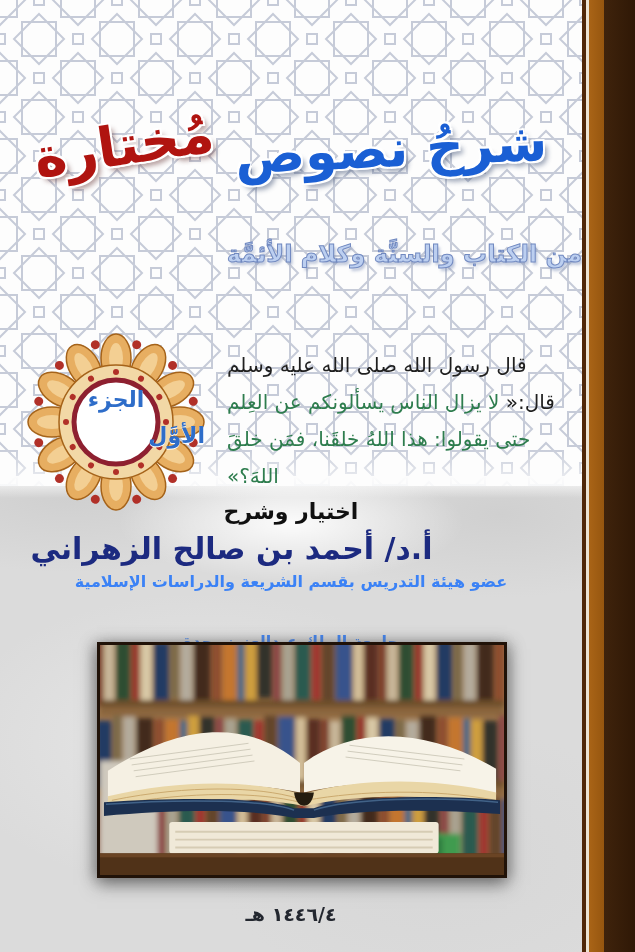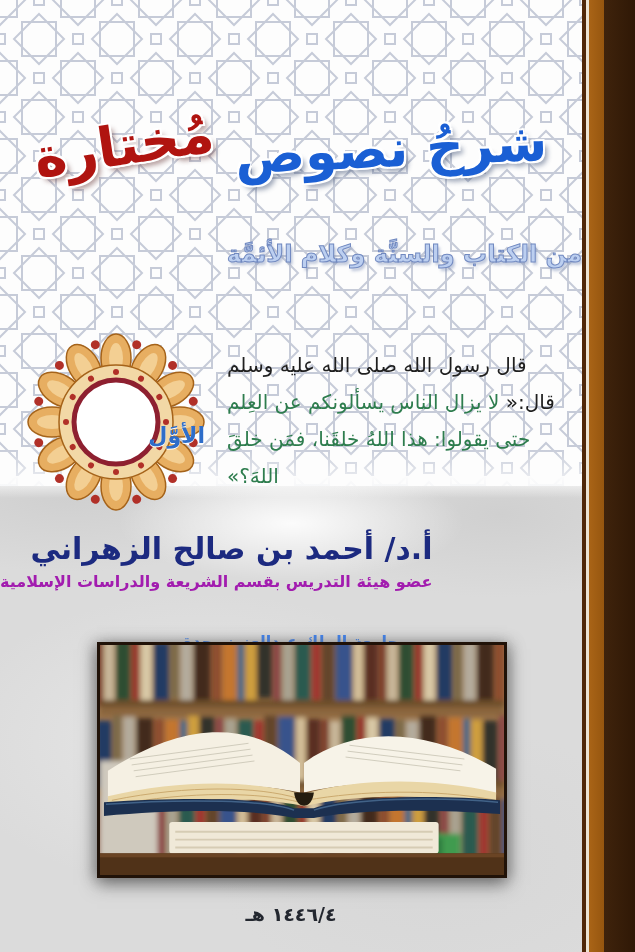--- a/index.html
+++ b/index.html
@@ -55,22 +55,22 @@
   .hadith{position:absolute;top:347px;right:60px;width:348px;direction:rtl;text-align:left;
     font-size:20px;line-height:37px;z-index:3;}
   .hadith .intro{color:#1f1f1f;}
   .hadith .quote{color:#2e7d4e;}
 
   
   .sel-label{position:absolute;top:499px;left:0;width:582px;text-align:center;direction:rtl;
     font-size:22px;font-weight:bold;color:#101010;z-index:3;}
   .author{position:absolute;top:531px;left:0;width:463px;text-align:center;direction:rtl;
     font-size:30px;font-weight:bold;color:#1c2a80;z-index:3;}
-  .affiliation{position:absolute;top:572px;left:0;width:582px;text-align:left;direction:rtl;
-    font-size:16px;font-weight:bold;color:#a21caf;z-index:3;}
+  .affiliation{position:absolute;top:572px;left:0;width:582px;text-align:center;direction:rtl;
+    font-size:16px;font-weight:bold;color:#3b82f6;z-index:3;}
   .university{position:absolute;top:600px;left:0;width:582px;text-align:center;direction:rtl;
     font-size:16px;font-weight:bold;color:#3b82f6;z-index:3;margin-top:32px;}
 
   
   .photo{position:absolute;left:97px;top:642px;width:410px;height:236px;box-sizing:border-box;
     border:3px solid #201208;z-index:4;
     box-shadow:0 7px 16px rgba(70,70,70,.6),-5px 0 12px rgba(120,120,120,.4),5px 0 12px rgba(120,120,120,.4);}
   .photo svg{display:block;width:100%;height:100%;}
 
   
@@ -184,28 +184,30 @@
           <use href="#dotin" transform="rotate(180)"></use>
             <use href="#dotin" transform="rotate(210)"></use>
             <use href="#dotin" transform="rotate(240)"></use>
           <use href="#dotin" transform="rotate(270)"></use>
             <use href="#dotin" transform="rotate(300)"></use>
             <use href="#dotin" transform="rotate(330)"></use>
         </g>
         <circle r="42" fill="#ffffff" stroke="#8e2030" stroke-width="5"></circle>
       </g>
     </svg>
+    <div class="badge-line l1">الجزء</div>
     <div class="badge-line l2">الأوَّل</div>
   </div>
 
   <div class="hadith">
     <span class="intro">قال رسول الله صلى الله عليه وسلم قال:«</span>
     <span class="quote">لا يزال الناس يسألونكم عن العِلم حتى يقولوا: هذا اللهُ خلقَنا، فمَن خلقَ اللهَ؟»</span>
   </div>
 
+  <div class="sel-label">اختيار وشرح</div>
   <div class="author">أ.د/ أحمد بن صالح الزهراني</div>
   <div class="affiliation">عضو هيئة التدريس بقسم الشريعة والدراسات الإسلامية</div>
   <div class="university">جامعة الملك عبدالعزيز بجدة</div>
 
   <div class="photo">
     <svg viewBox="0 0 408 234" preserveAspectRatio="none">
       <defs>
         <filter id="blur1" x="-10%" y="-10%" width="120%" height="120%">
             <feGaussianBlur stdDeviation="2.6"></feGaussianBlur>
           </filter>

